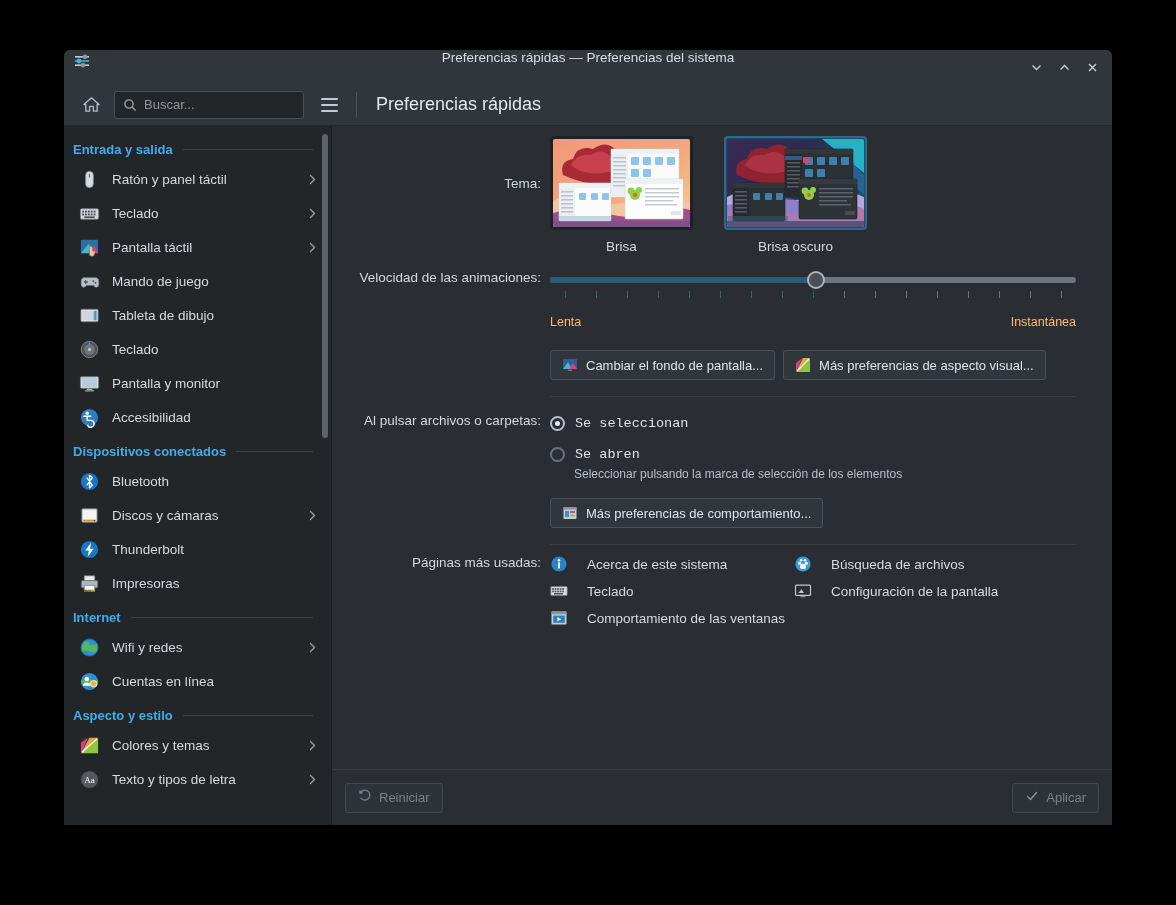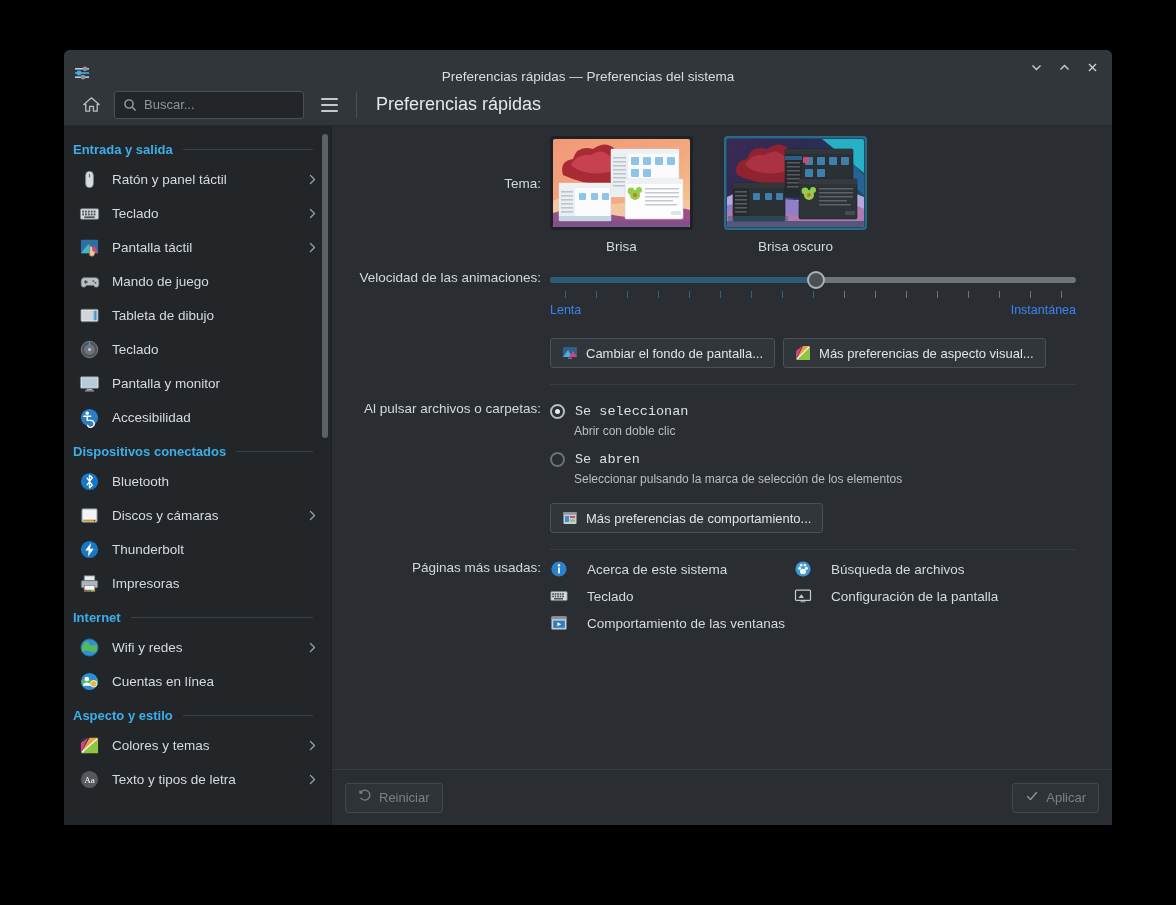--- a/index.html
+++ b/index.html
@@ -20,21 +20,21 @@
     overflow: hidden;
     display: flex;
     flex-direction: column;
   }
 
   
   #titlebar {
     height: 34px;
     background: #31363b;
     display: flex;
-    align-items: flex-end;
+    align-items: flex-start;
     flex: 0 0 34px;
     position: relative;
   }
   #titlebar-icon {
     width: 22px; height: 22px;
     margin-left: 7px;
     display: flex; align-items: center; justify-content: center;
   }
   #titlebar-title {
     position: absolute;
@@ -255,22 +255,22 @@
     position: relative;
     height: 8px;
     margin-top: 1px;
   }
   #slider-ticks .tick {
     position: absolute; top: 0; width: 1px; height: 7px; background: #6e7479;
   }
   #slider-ticks .tick.on { background: #2f6580; }
   #slider-ends {
     display: flex; justify-content: space-between;
-    margin-top: 4px;
-    font-size: 12.5px; color: #3b82f6;
+    margin-top: 16px;
+    font-size: 12.5px; color: #fdba74;
   }
 
   
   .btn {
     height: 30px;
     display: inline-flex;
     align-items: center;
     gap: 8px;
     padding: 0 11px;
     background: #31363b;
@@ -899,21 +899,20 @@
           </div>
         </div>
 
         <div class="form-row" id="click-row">
           <div class="form-label">Al pulsar archivos o carpetas:</div>
           <div class="form-field">
             <div class="radio-line">
               <span class="radio-dot checked"></span>
               <span class="radio-label">Se seleccionan</span>
             </div>
-            <div class="radio-sub">Abrir con doble clic</div>
 
             <div class="radio-line" style="margin-top:11px;">
               <span class="radio-dot off"></span>
               <span class="radio-label">Se abren</span>
             </div>
             <div class="radio-sub">Seleccionar pulsando la marca de selección de los elementos</div>
 
             <div id="behavior-btn-row">
               <div class="btn">
                 <span class="bicon">

